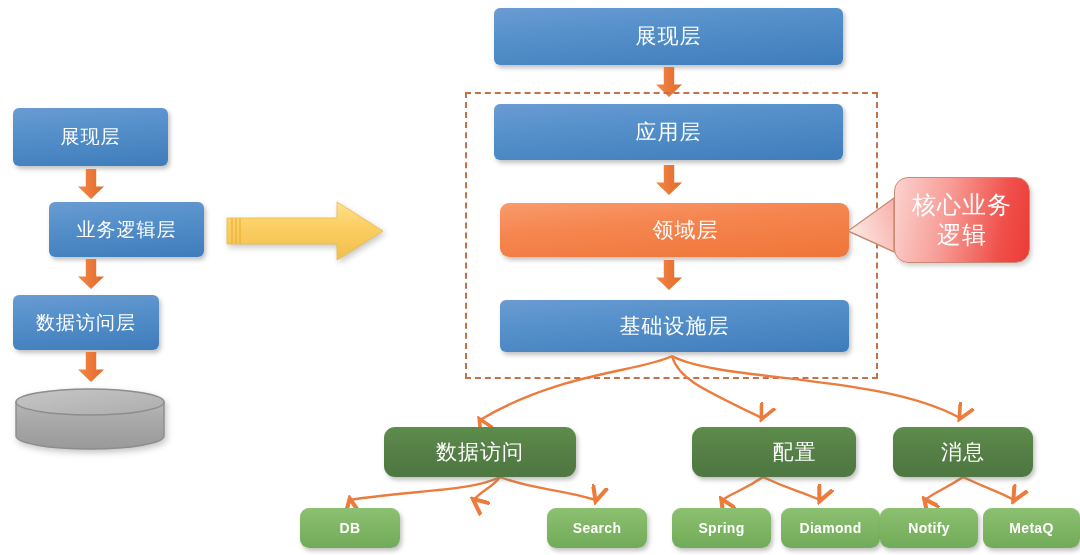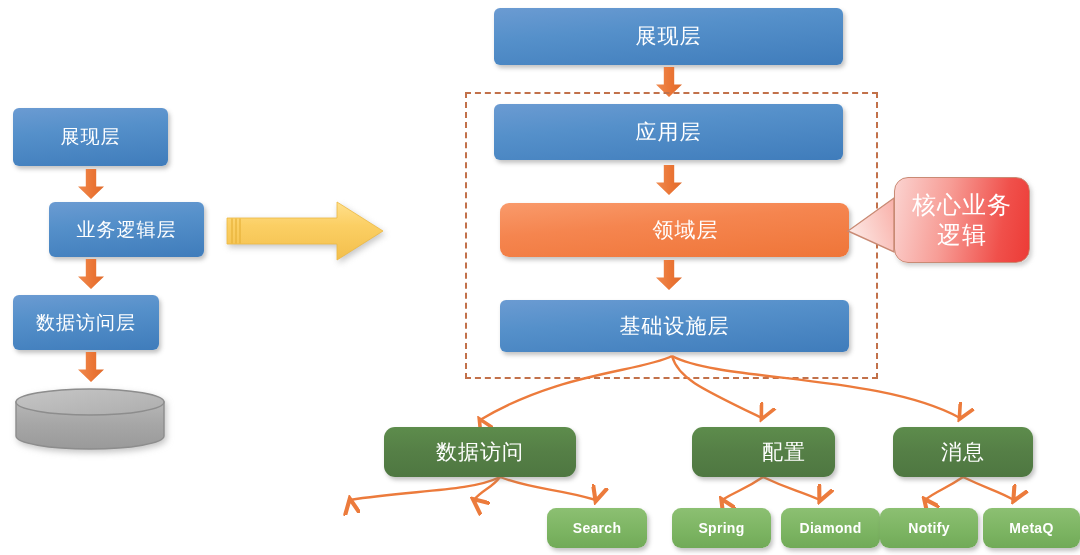--- a/index.html
+++ b/index.html
@@ -210,23 +210,24 @@
     <path d="M500,477 C534,490 556,488 596,500" fill="none" stroke="#ec7b3c" stroke-width="2.4" marker-end="url(#oheadS)"></path>
 
     <path d="M763,477 C744,490 738,490 722,500" fill="none" stroke="#ec7b3c" stroke-width="2.4" marker-end="url(#oheadS)"></path>
     <path d="M763,477 C790,490 798,490 820,500" fill="none" stroke="#ec7b3c" stroke-width="2.4" marker-end="url(#oheadS)"></path>
 
     <path d="M963,477 C944,490 938,490 925,500" fill="none" stroke="#ec7b3c" stroke-width="2.4" marker-end="url(#oheadS)"></path>
     <path d="M963,477 C990,490 996,490 1014,500" fill="none" stroke="#ec7b3c" stroke-width="2.4" marker-end="url(#oheadS)"></path>
   </svg>
 
   <div class="node green-dark cn-lg" style="left:384px; top:427px; width:192px; height:50px;">数据访问</div>
+  <div class="node green-light en-sm" style="left:300px; top:508px; width:100px; height:40px;">DB</div>
   <div class="node green-light en-sm" style="left:547px; top:508px; width:100px; height:40px;">Search</div>
 
-  <div class="node green-dark cn-lg" style="left:692px; top:427px; width:143px; height:50px;padding-left:41px;">配置</div>
+  <div class="node green-dark cn-lg" style="left:692px; top:427px; width:164px; height:50px;padding-left:41px;">配置</div>
   <div class="node green-light en-sm" style="left:672px; top:508px; width:99px; height:40px;border-radius:9px;">Spring</div>
   <div class="node green-light en-sm" style="left:781px; top:508px; width:99px; height:40px;">Diamond</div>
 
   <div class="node green-dark cn-lg" style="left:893px; top:427px; width:140px; height:50px;">消息</div>
   <div class="node green-light en-sm" style="left:880px; top:508px; width:98px; height:40px;">Notify</div>
   <div class="node green-light en-sm" style="left:983px; top:508px; width:97px; height:40px;">MetaQ</div>
 
 </div>
 
 </body></html>

